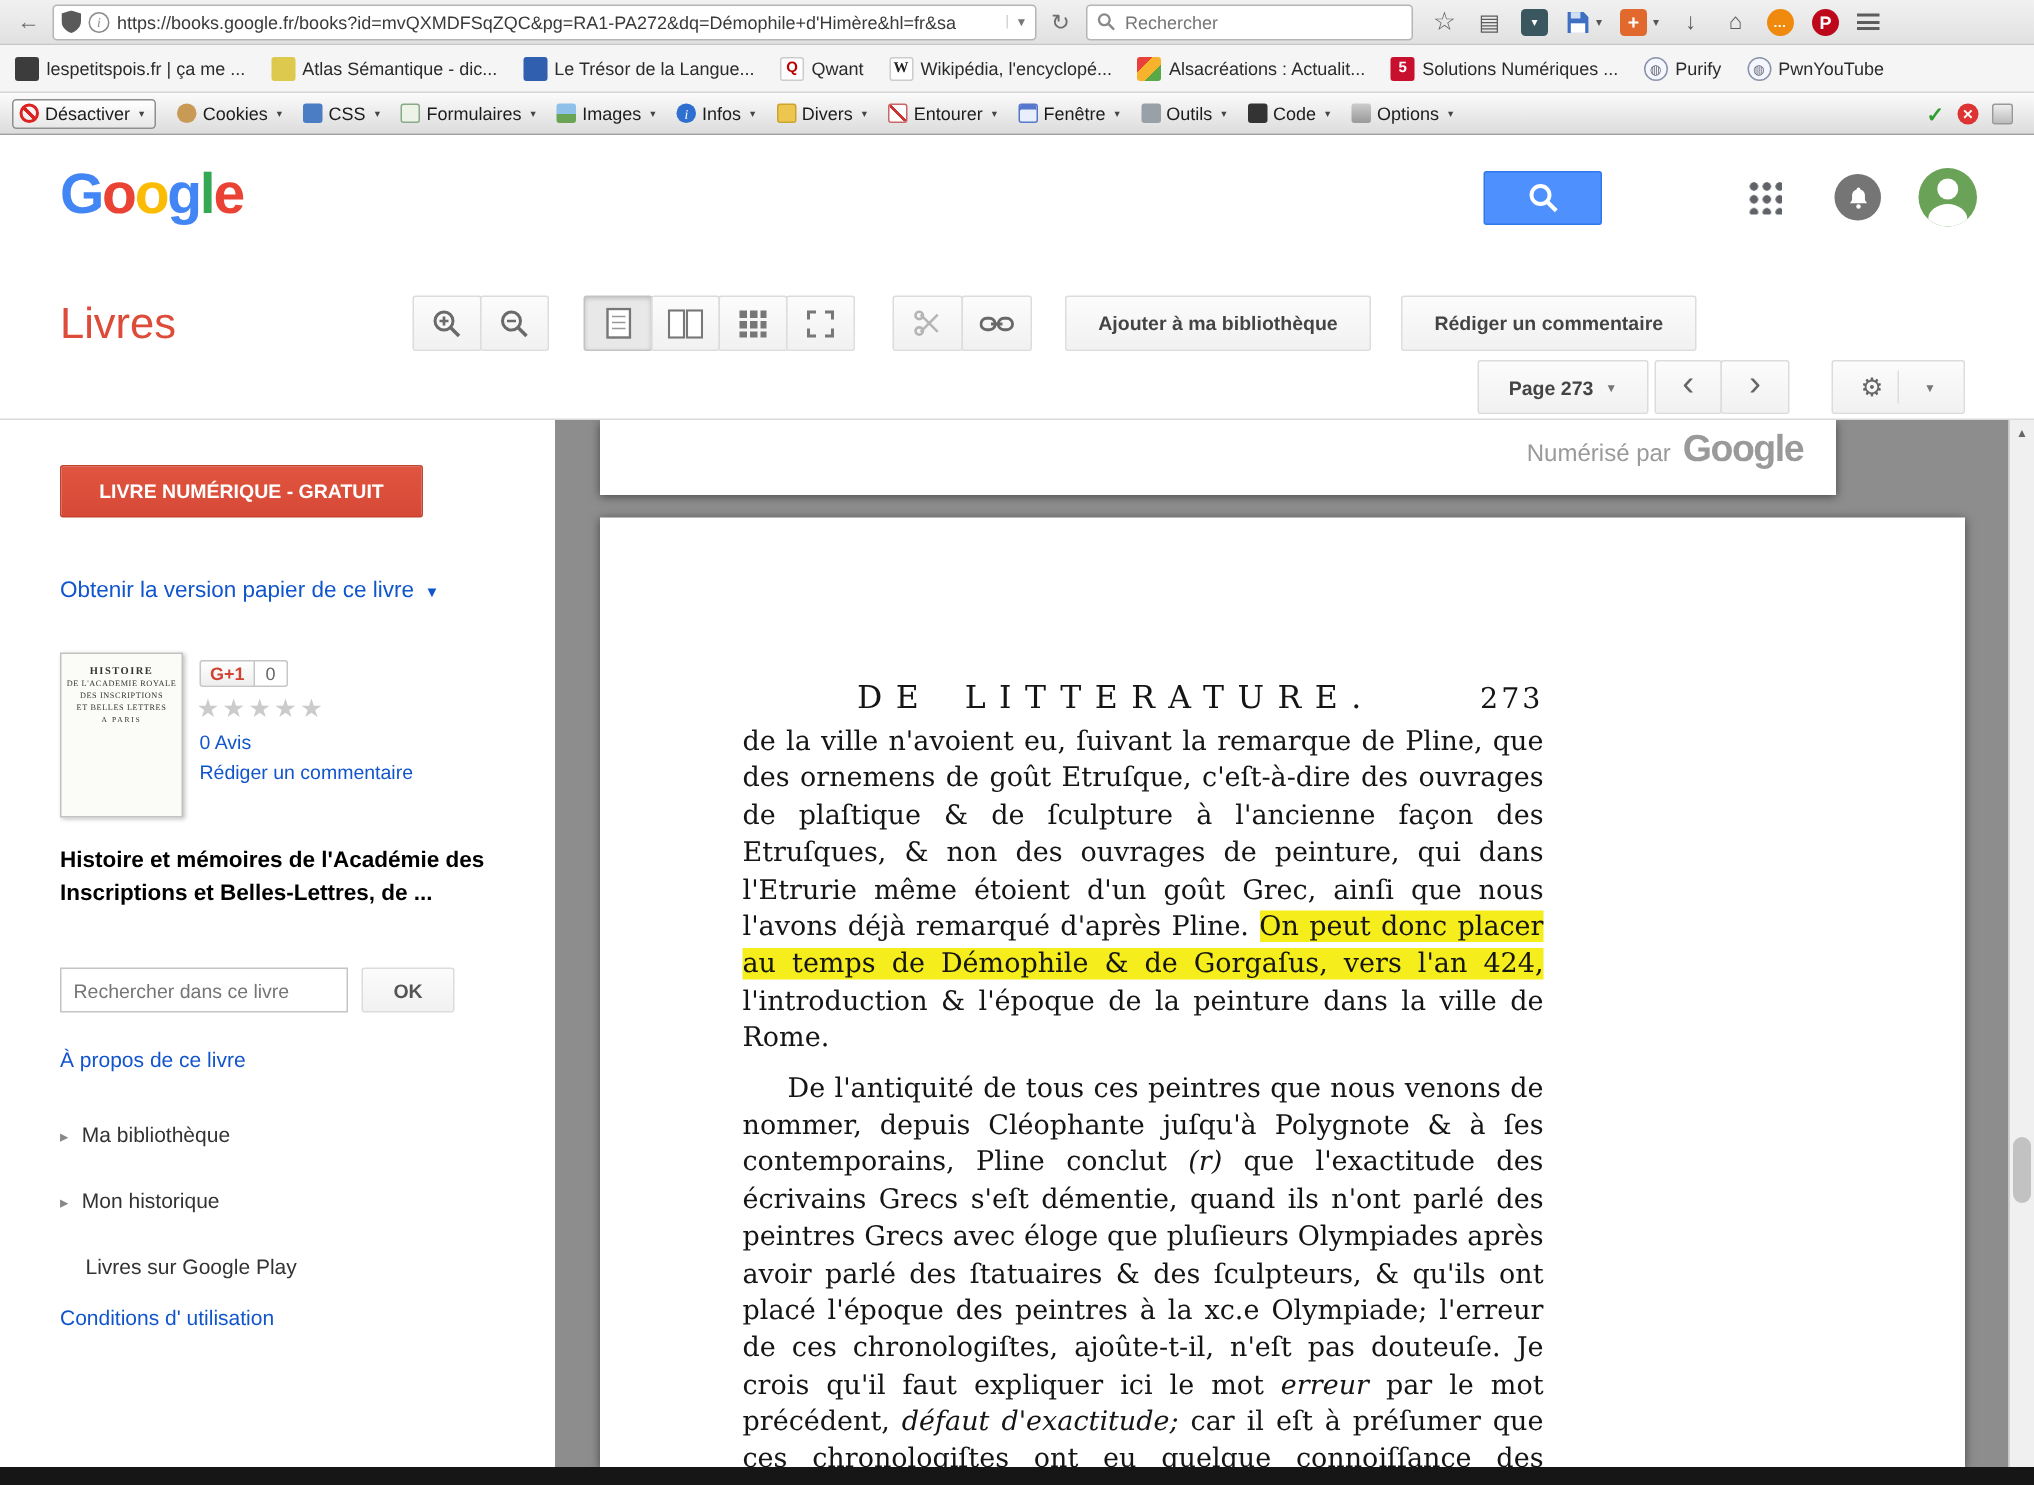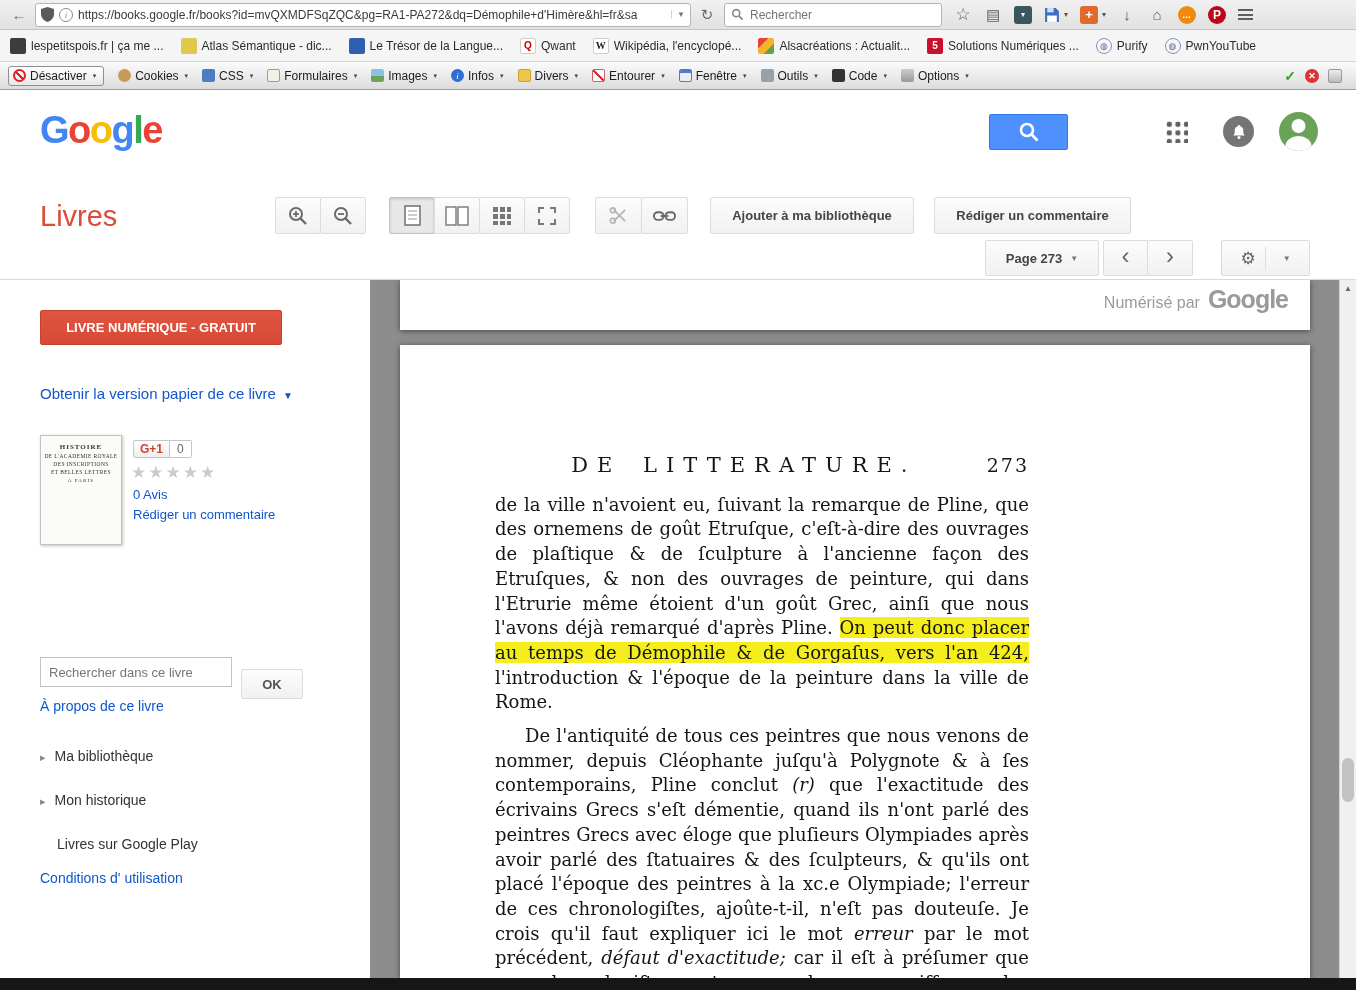--- a/index.html
+++ b/index.html
@@ -96,36 +96,36 @@
   .emblem{width:30px;height:22px;margin:6px auto 3px;background:radial-gradient(circle at 50% 45%,#777 0 30%,#aaa 60%,transparent 72%);border-radius:50%;}
   .cfoot{font-size:5px;letter-spacing:1.2px;display:block;margin-top:3px;}
   .gplus{position:absolute;left:133px;top:160px;display:flex;align-items:center;}
   .gp-main{border:1px solid #c6c6c6;border-radius:2px 0 0 2px;background:linear-gradient(#fff,#eee);padding:1px 6px;font-size:12px;font-weight:bold;color:#d04333;}
   .gp-count{border:1px solid #c6c6c6;border-left:none;border-radius:0 2px 2px 0;background:#fff;padding:1px 7px;font-size:12px;color:#666;}
   .stars{position:absolute;left:131px;top:182px;font-size:17px;color:#cbcbcb;letter-spacing:2px;}
   .sb-link{color:#1155CC;font-size:13px;position:absolute;}
   .sb-title{position:absolute;left:40px;top:283px;width:292px;font-size:15px;font-weight:bold;color:#000;line-height:22px;}
   .sb-search{position:absolute;left:40px;top:365px;display:flex;align-items:center;}
   .sb-input{width:192px;height:30px;border:1px solid #c4c4c4;padding:0 8px;font-size:13px;color:#333;outline:none;}
-  .sb-ok{width:62px;height:30px;margin-left:9px;background:linear-gradient(#fcfcfc,#f1f1f1);border:1px solid #dcdcdc;border-radius:2px;font-size:13px;font-weight:bold;color:#555;display:flex;align-items:center;justify-content:center;margin-top:24px;}
+  .sb-ok{width:62px;height:30px;margin-left:9px;background:linear-gradient(#fcfcfc,#f1f1f1);border:1px solid #dcdcdc;border-radius:2px;font-size:13px;font-weight:bold;color:#555;display:flex;align-items:center;justify-content:center;}
   .sb-about{left:40px;top:418px;font-size:14px;}
   .sb-nav{position:absolute;left:40px;font-size:14px;color:#333;}
   .sb-nav::before{content:"▸";color:#888;font-size:11px;margin-right:9px;}
   .sb-play{position:absolute;left:57px;top:556px;font-size:14px;color:#333;}
   .sb-terms{left:40px;top:590px;font-size:14px;}
 
   .viewer{flex:1;position:relative;background:#8d8d8d;overflow:hidden;}
   .vpage{position:absolute;background:#fff;box-shadow:0 1px 6px rgba(0,0,0,.5);}
-  .vp-top{left:30px;top:0;width:910px;height:50px;}
+  .vp-top{left:30px;top:0;width:824px;height:50px;}
   .wm{position:absolute;right:22px;top:5px;display:flex;align-items:baseline;gap:8px;color:#9a9a9a;}
   .wm-pre{font-size:16px;}
   .wm-brand{font-size:25px;font-weight:bold;letter-spacing:-1px;}
   .vp-main{left:30px;top:65px;width:910px;height:633px;overflow:hidden;}
   .scan{position:absolute;left:95px;top:108px;width:534px;font-family:"DejaVu Serif",serif;font-size:18px;line-height:24.7px;color:#151515;text-align:justify;}
-  .scan-head{display:flex;align-items:baseline;margin-bottom:15px;padding-left:6px;}
+  .scan-head{display:flex;align-items:baseline;margin-bottom:4px;padding-left:6px;}
   .sh-title{flex:1;text-align:center;font-size:21px;letter-spacing:9px;word-spacing:6px;}
   .sh-num{font-size:19px;letter-spacing:2px;}
   .hl{background:#f6ee1c;}
   .p2{text-indent:30px;margin-top:9px;text-align-last:justify;}
   .it{font-style:italic;}
   .vscroll{position:absolute;top:0;right:0;width:17px;height:698px;background:#f0f0f0;border-left:1px solid #d2d2d2;}
   .vs-up{position:absolute;top:1px;left:0;width:16px;height:15px;display:flex;align-items:center;justify-content:center;font-size:8px;color:#666;}
   .vs-thumb{position:absolute;left:2px;top:478px;width:12px;height:44px;background:#c2c2c2;border-radius:6px;}
   .bstrip{position:absolute;left:0;top:978px;width:1356px;height:12px;background:#161616;}
 </style>
@@ -404,20 +404,21 @@
       </div>
 
       <div class="gplus">
         <span class="gp-main">G+1</span>
         <span class="gp-count">0</span>
       </div>
       <div class="stars">★★★★★</div>
       <a class="sb-link" style="left:133px;top:207px;">0 Avis</a>
       <a class="sb-link" style="left:133px;top:227px;">Rédiger un commentaire</a>
 
+      <div class="sb-title">Histoire et mémoires de l'Académie des Inscriptions et Belles-Lettres, de ...</div>
 
       <div class="sb-search">
         <input class="sb-input" placeholder="Rechercher dans ce livre" style="">
         <button class="sb-ok">OK</button>
       </div>
 
       <a class="sb-link sb-about">À propos de ce livre</a>
       <div class="sb-nav" style="top:468px;">Ma bibliothèque</div>
       <div class="sb-nav" style="top:512px;">Mon historique</div>
       <div class="sb-play">Livres sur Google Play</div>

